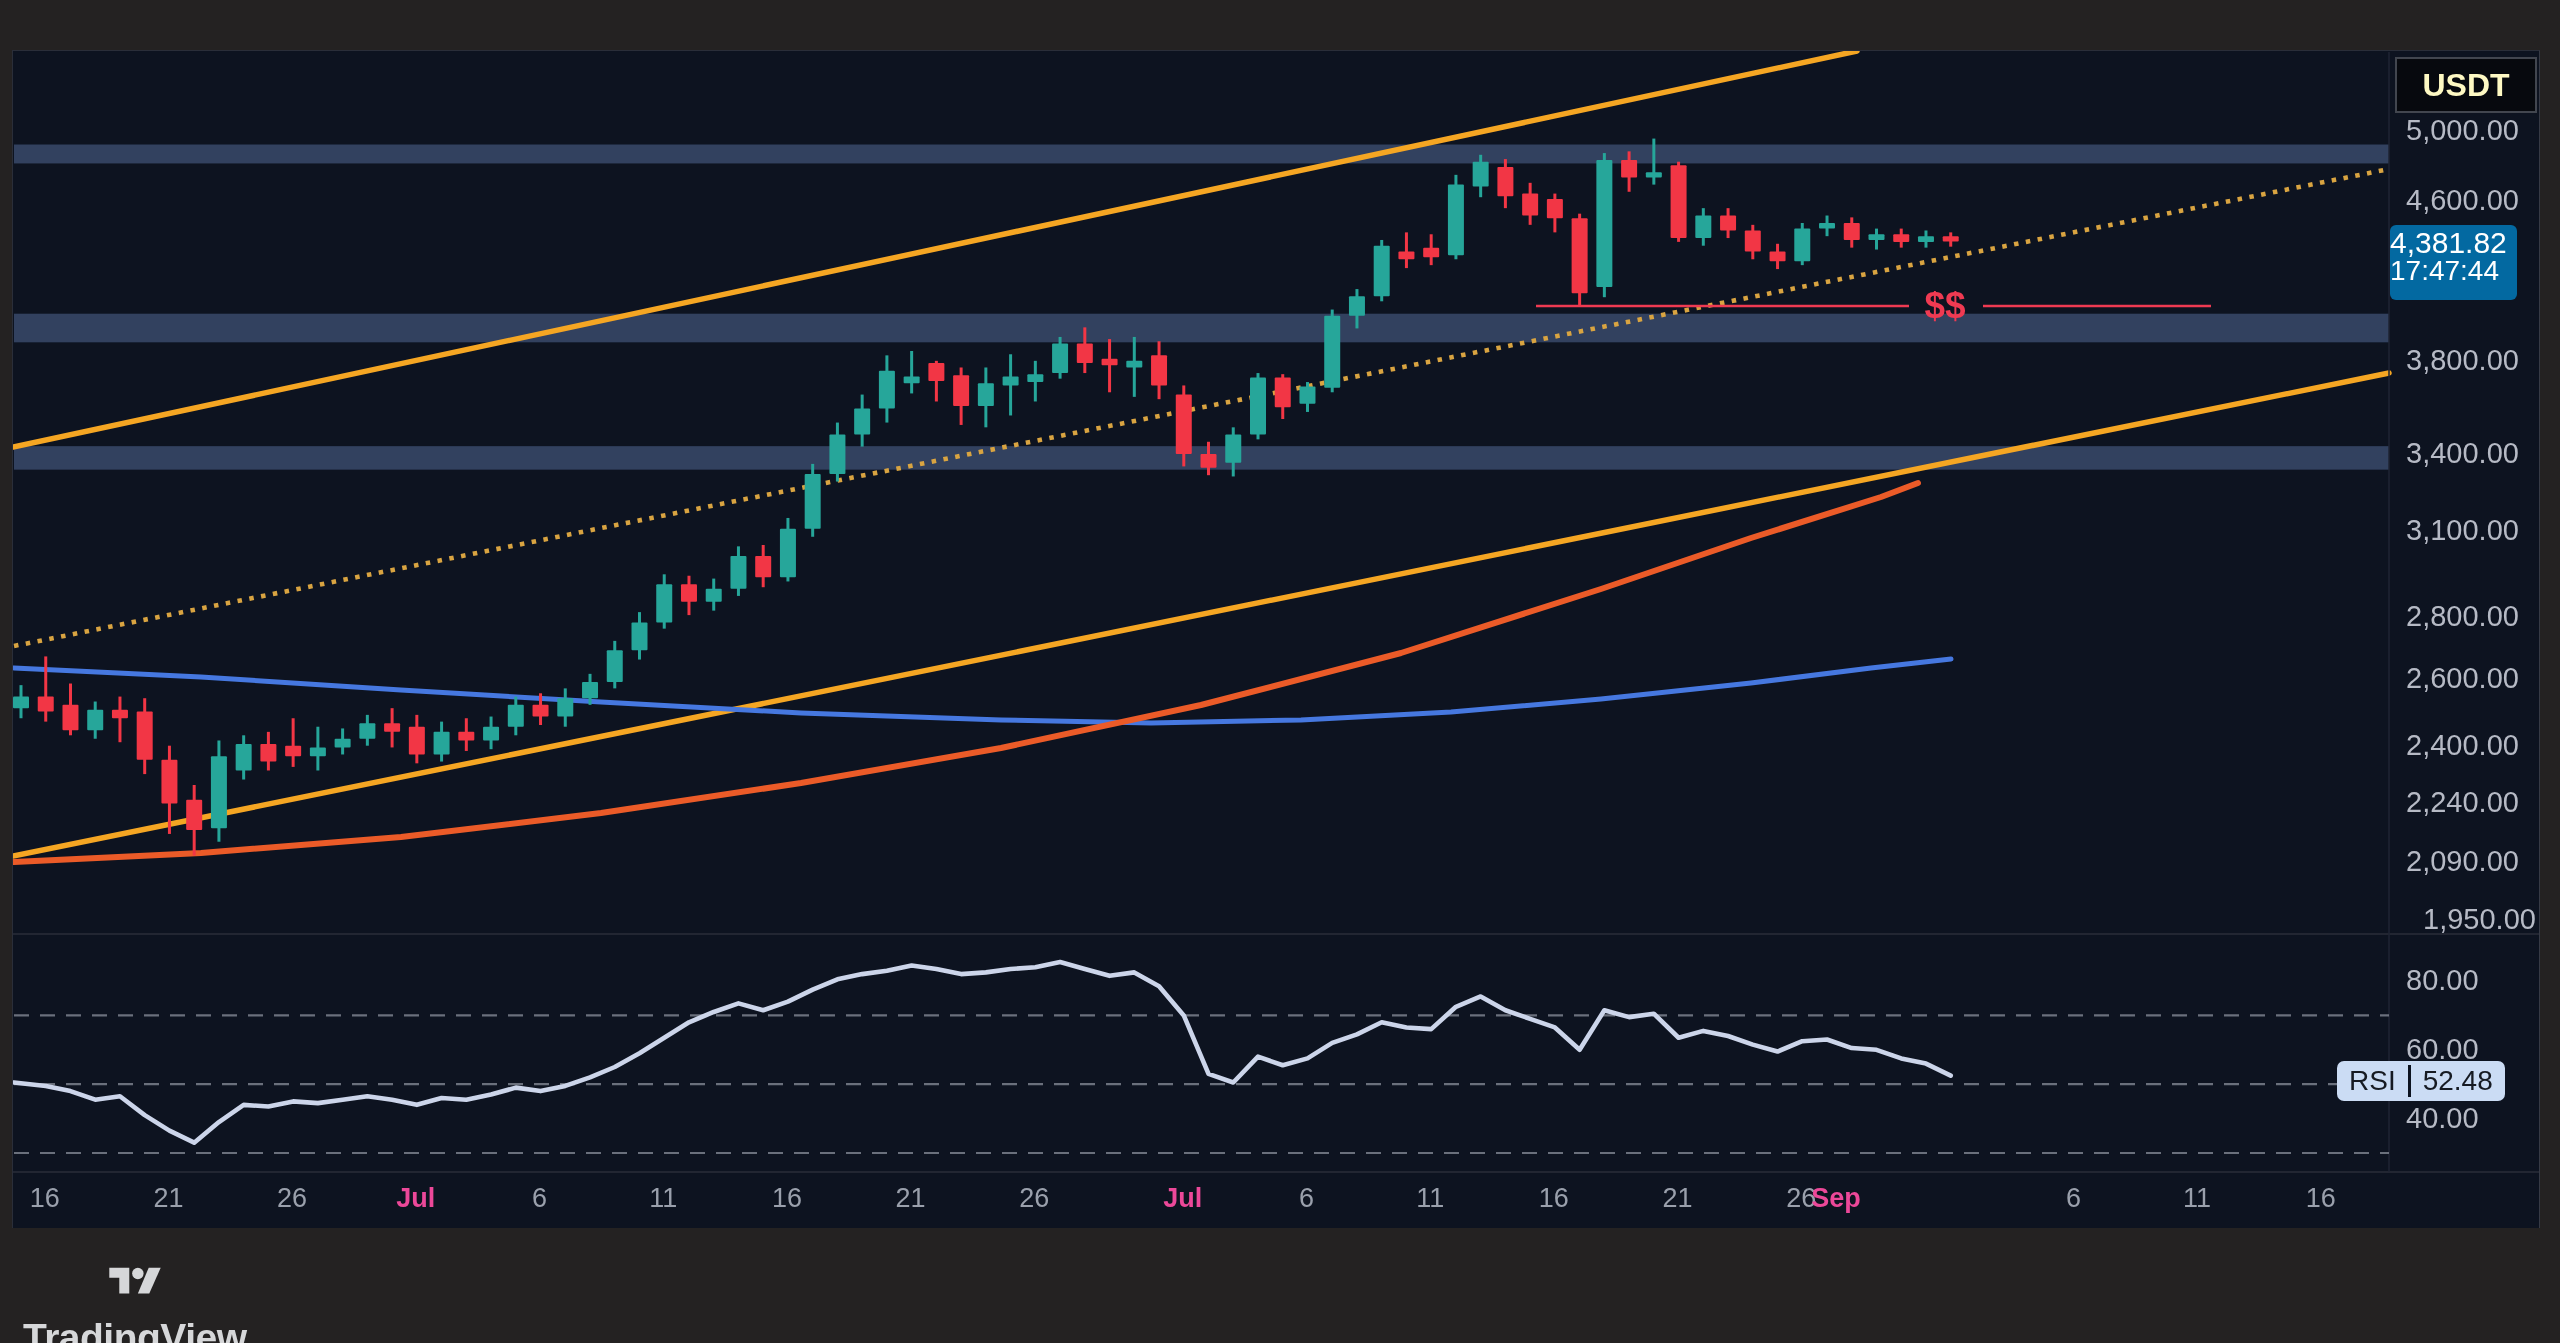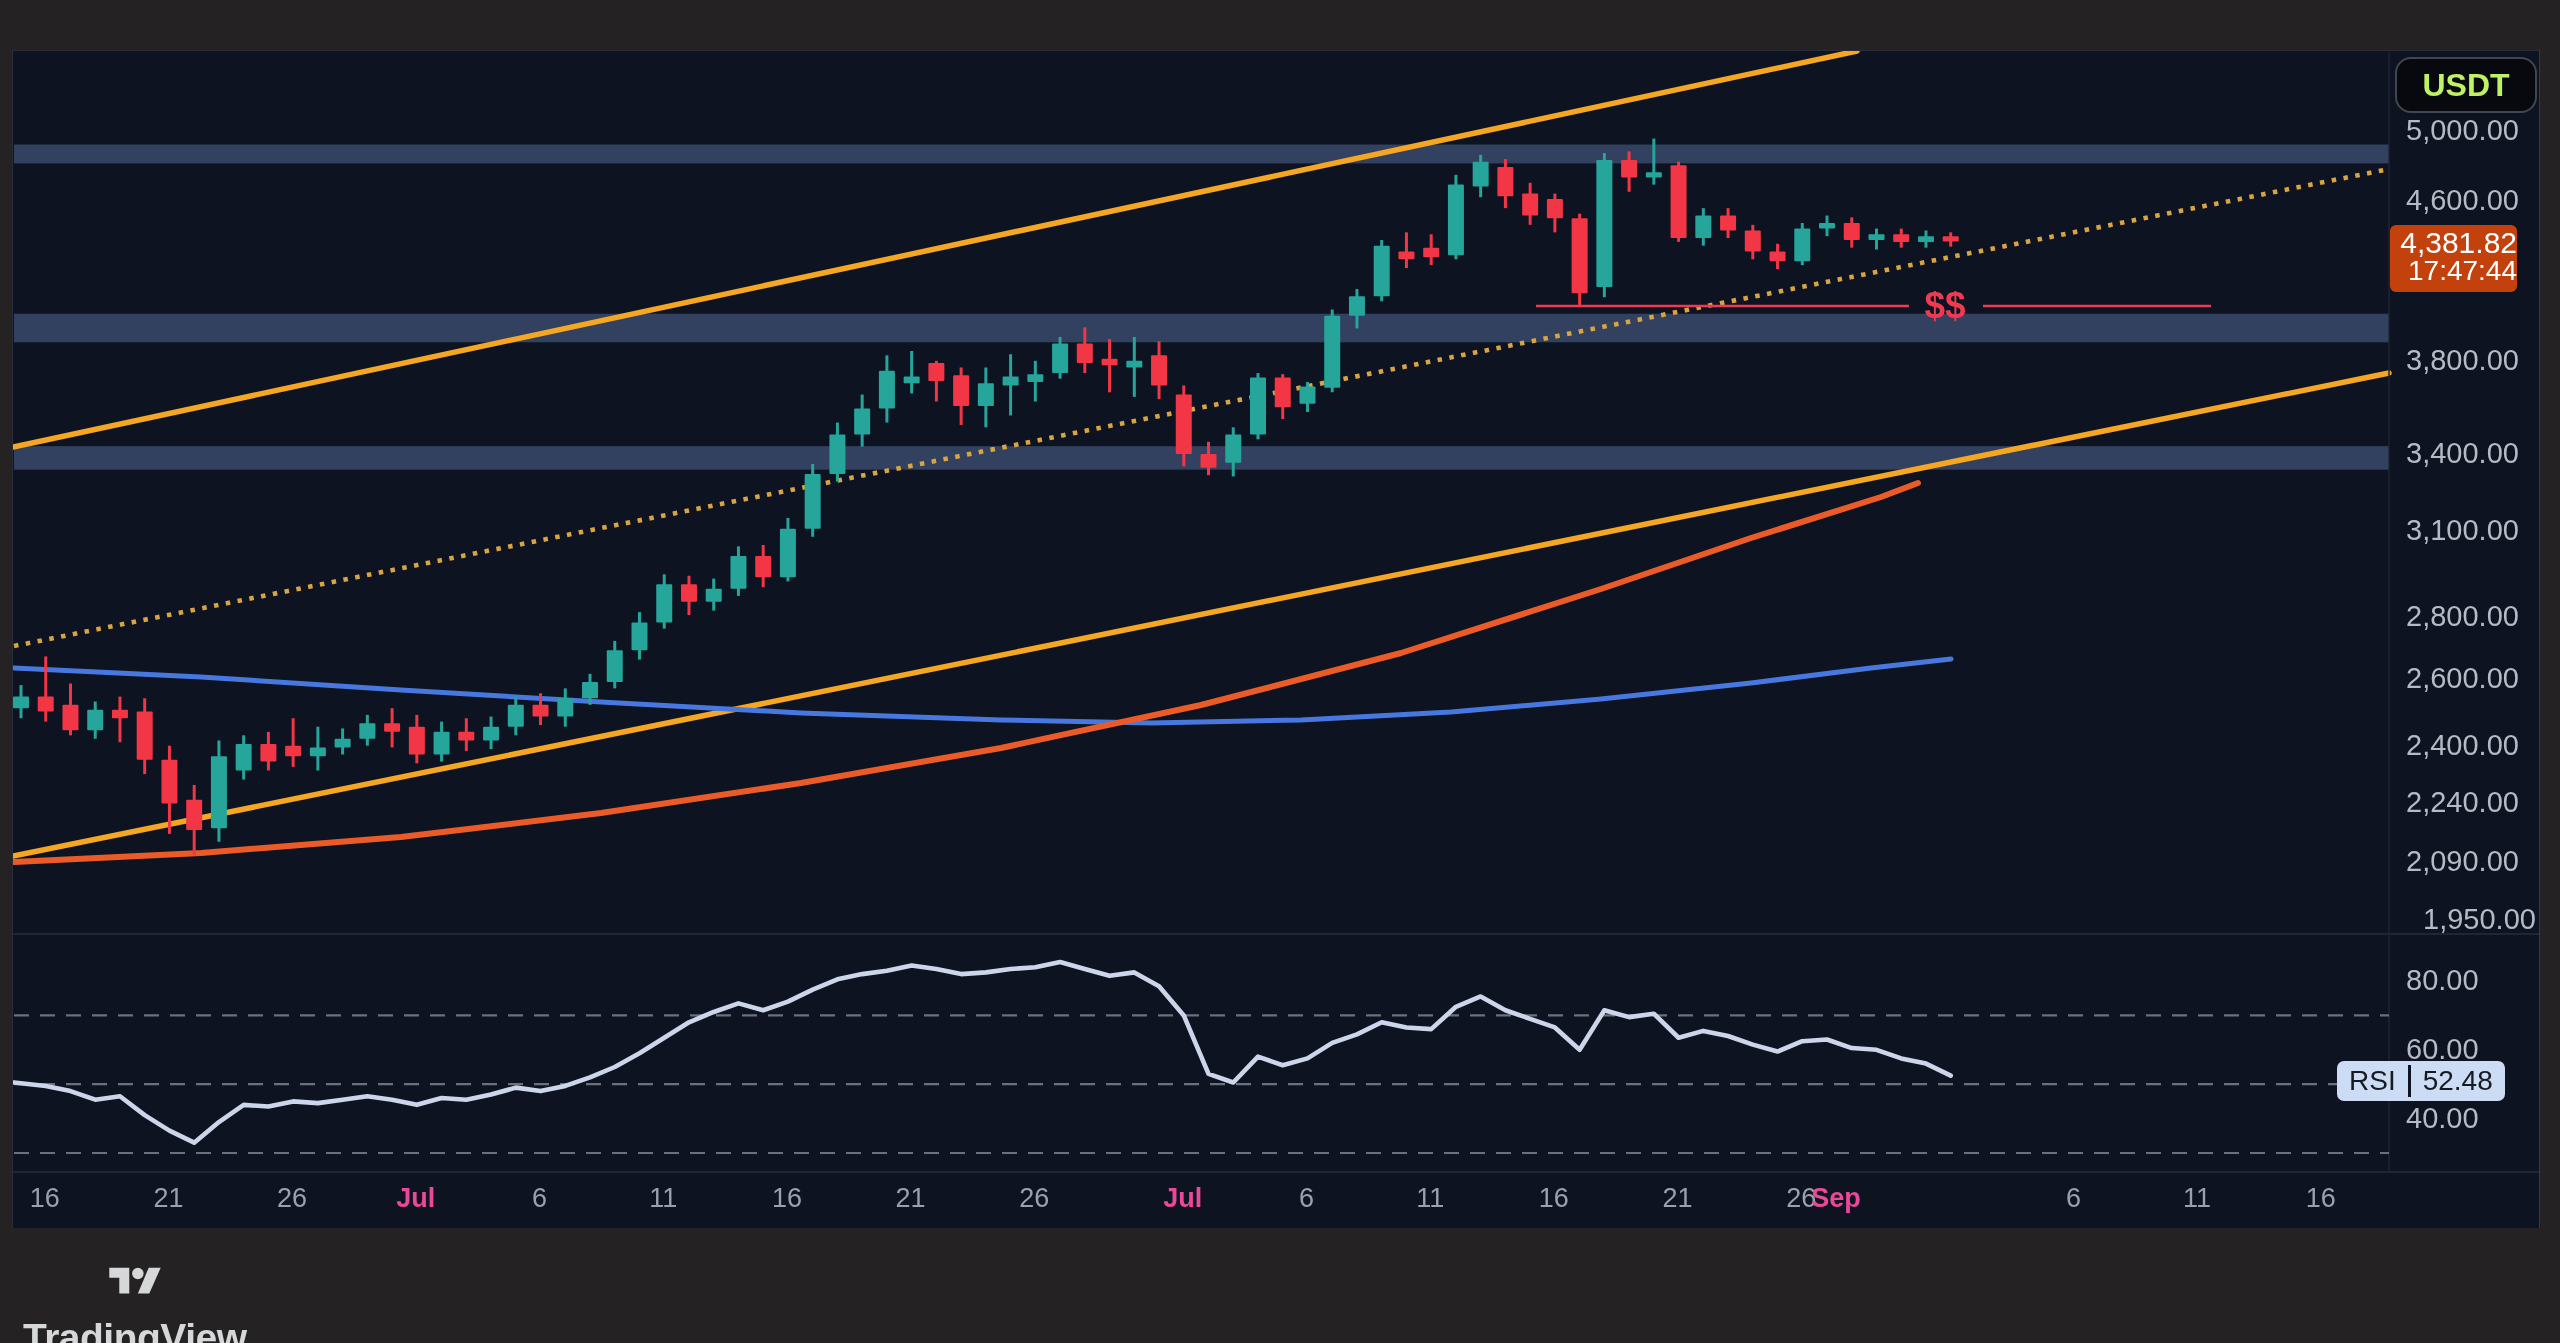--- a/index.html
+++ b/index.html
@@ -6,24 +6,24 @@
     font-family:"Liberation Sans", sans-serif;}
   #stage{position:relative;width:2560px;height:1343px;background:#242222;}
   #chart-box{position:absolute;left:12px;top:50px;width:2526px;height:1177px;background:#0d1320;
     border-top:1px solid #2a2e39;border-left:1px solid #2a2e39;border-right:1px solid #363a45;}
   #chart-svg{position:absolute;left:0;top:0;}
   .hdr{position:absolute;left:25px;top:10px;font-size:27px;color:#d9dadd;letter-spacing:.2px;}
   .time-label{position:absolute;top:1183px;transform:translateX(-50%);font-size:27px;color:#9aa0ac;line-height:30px;}
   .time-label.bold{font-weight:700;color:#ec4899;}
   .price-label{position:absolute;left:2406px;font-size:29px;color:#b6bac5;line-height:30px;}
   #usdt-btn{position:absolute;left:2395px;top:57px;width:138px;height:52px;background:#07090e;
-    border:2px solid #42464f;border-radius:16px;color:#bef264;font-size:32px;font-weight:700;
+    border:2px solid #42464f;border-radius:0;color:#fef9c3;font-size:32px;font-weight:700;
     display:flex;align-items:center;justify-content:center;cursor:pointer;}
-  #price-badge{position:absolute;left:2390px;top:225px;width:127px;height:67px;background:#c2410c;
-    border-radius:6px;color:#fff;text-align:right;}
+  #price-badge{position:absolute;left:2390px;top:225px;width:127px;height:75px;background:#0369a1;
+    border-radius:6px;color:#fff;text-align:left;}
   #price-badge .l1{font-size:30px;line-height:31px;margin-top:2px;}
   #price-badge .l2{font-size:28px;line-height:26px;}
   #rsi-badge{position:absolute;left:2337px;top:1061px;height:40px;background:#cbdcf4;border-radius:7px;
     display:flex;align-items:center;color:#161a22;font-size:28px;}
   #rsi-badge .seg{padding:0 12px;line-height:32px;}
   #rsi-badge .div{width:3px;height:32px;background:#0d1320;}
   #logo{position:absolute;left:23px;top:1262px;display:flex;align-items:center;gap:14px;cursor:pointer;flex-direction:column;}
   #logo-text{font-size:39px;font-weight:700;color:#d6d7d9;letter-spacing:-0.5px;}
 </style>
 </head>

